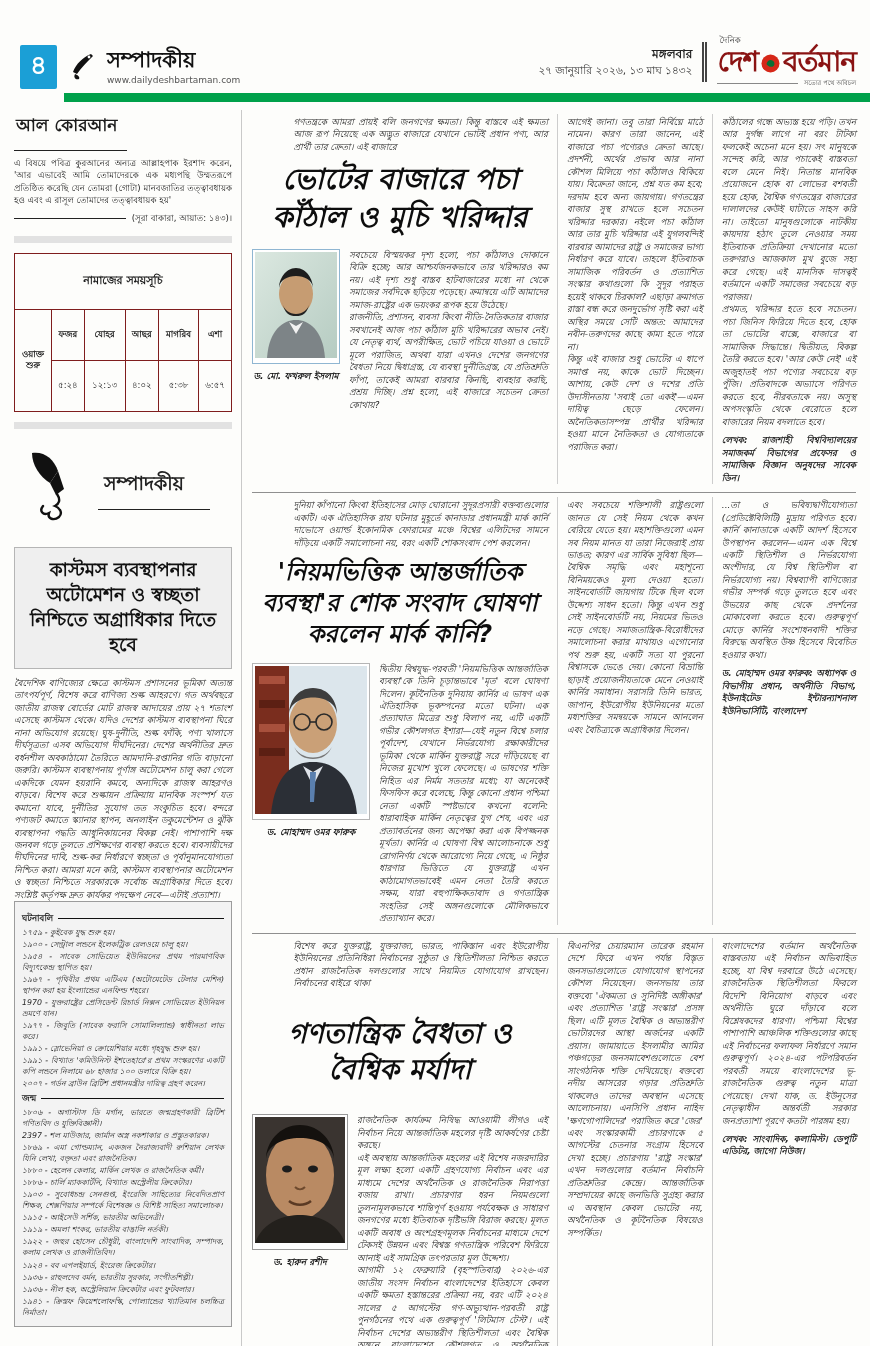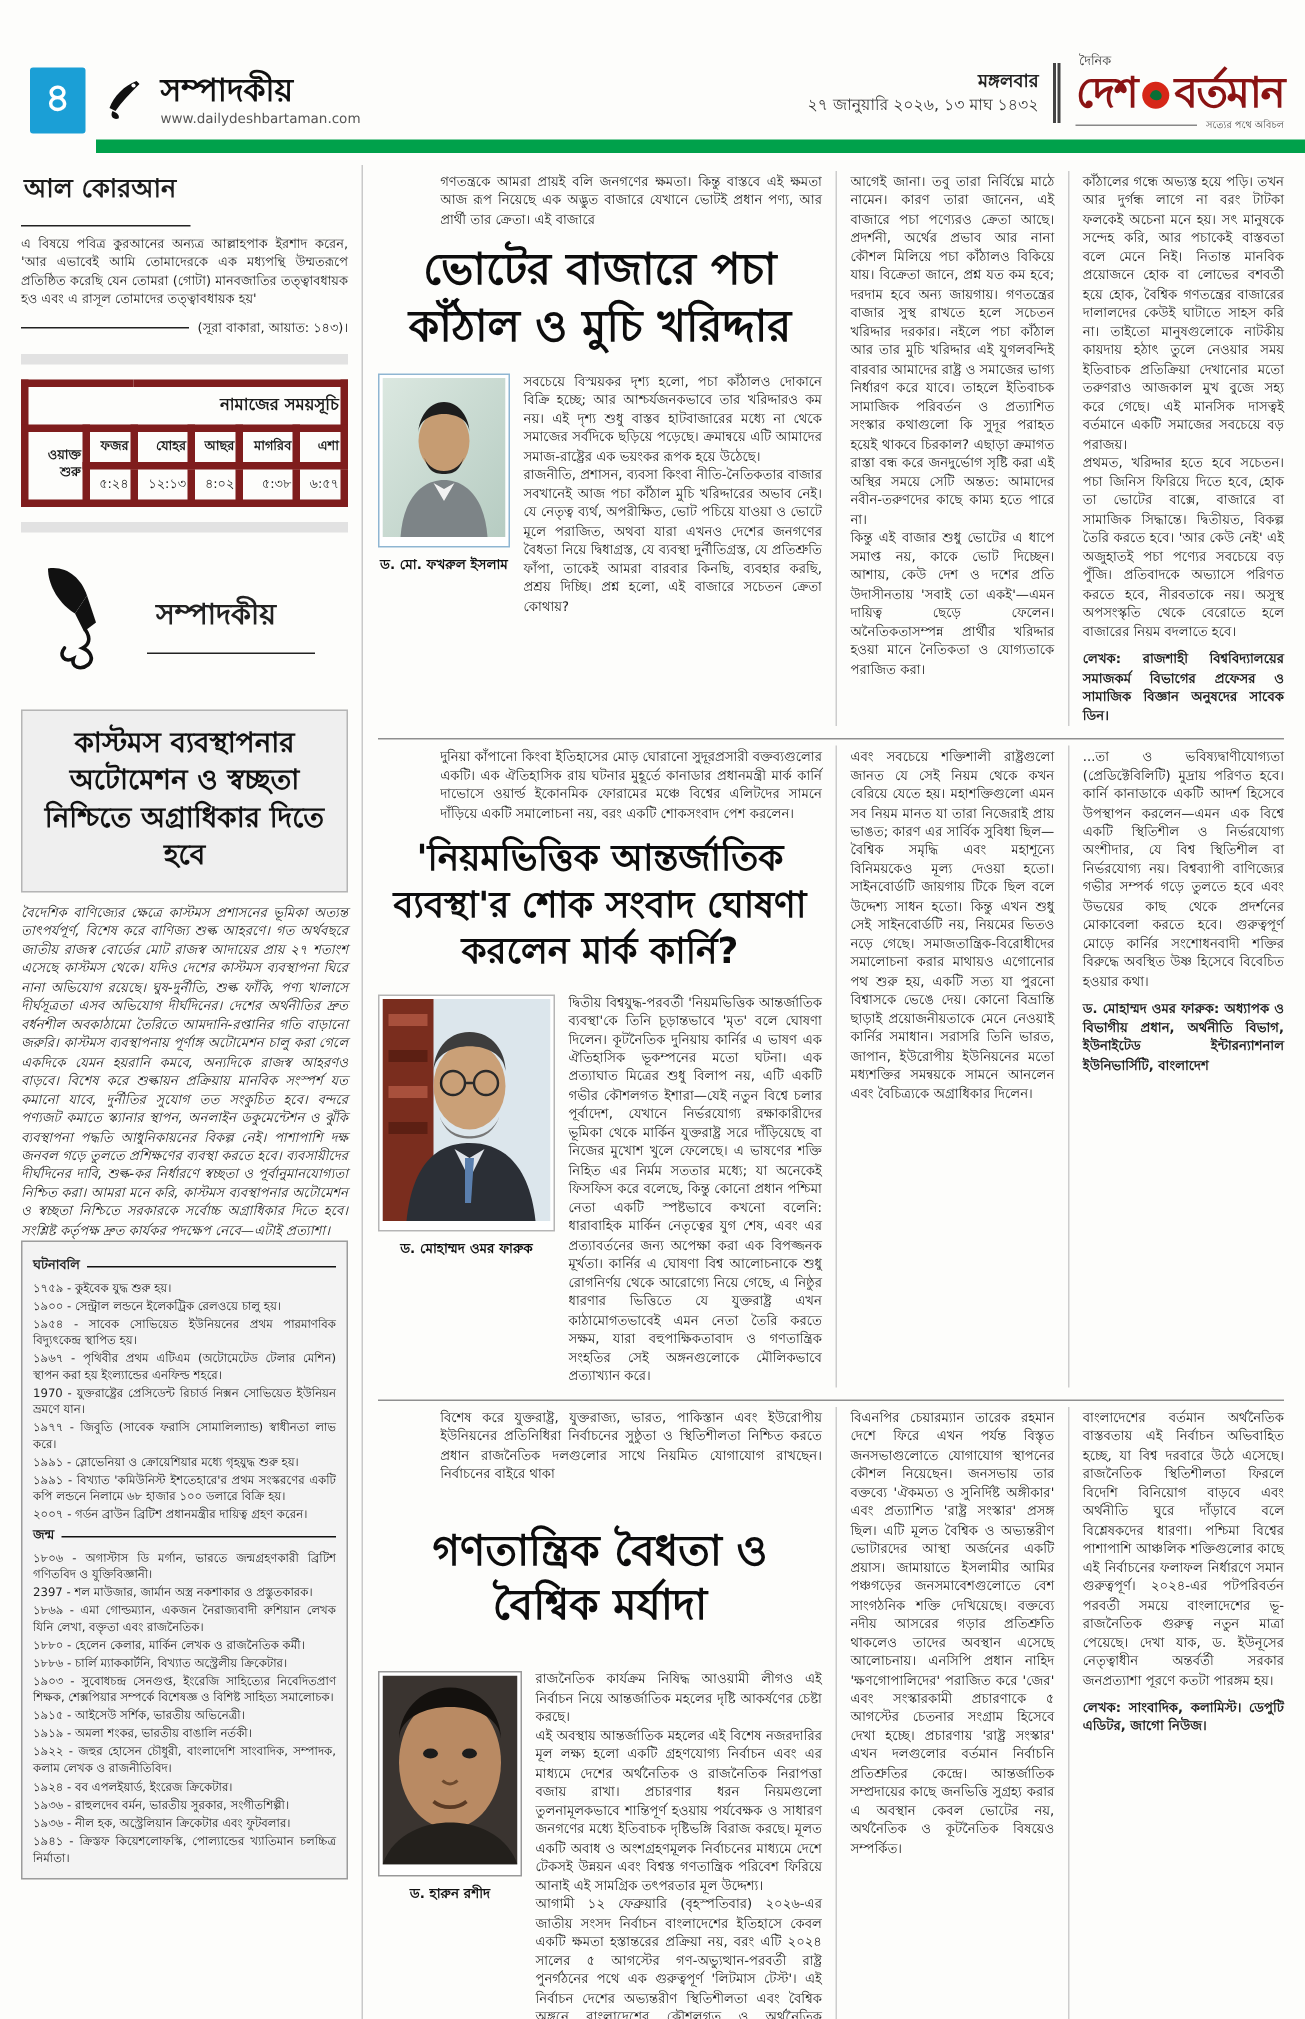--- a/index.html
+++ b/index.html
@@ -38,45 +38,45 @@
   .mainarea{flex:1;border-left:1px solid #c9c9c9;padding-left:10px;}
 
   
   .quran-title{font-size:17px;font-weight:bold;border-bottom:1.5px solid #222;display:inline-block;padding:0 10px 10px 2px;margin:2px 0 6px;}
   .small-just{font-size:8.6px;line-height:1.45;text-align:justify;color:#222;}
   .attr-line{display:flex;align-items:center;gap:6px;margin-top:5px;font-size:8.6px;}
   .attr-line .ln{flex:1;border-top:1.2px solid #222;}
   .divider-bar{height:7px;background:#e2e2e2;margin:10px 0;}
 
   table.prayer{width:100%;border-collapse:collapse;font-size:8.6px;}
-  table.prayer td,table.prayer th{border:5px solid #7f1d1d;text-align:right;padding:3px 1px;}
+  table.prayer td,table.prayer th{border:1px solid #7f1d1d;text-align:center;padding:18px 1px;}
   .prayer-title{font-weight:bold;font-size:11px;padding:4px 0;}
   .waqt{font-weight:bold;line-height:1.3;}
 
   .edit-emblem{display:flex;align-items:center;gap:10px;padding:10px 4px 6px 10px;}
   .edit-emblem-label{font-size:19px;font-weight:bold;color:#222;border-bottom:1.5px solid #222;padding:0 26px 8px 6px;}
   .edit-headbox{background:#efefef;border:1px solid #b5b5b5;padding:10px 8px;margin:10px 0 8px;}
   .edit-headline{font-size:18.5px;font-weight:800;text-align:center;line-height:1.35;color:#111;}
   .edit-body{font-size:8.8px;line-height:1.42;text-align:justify;color:#222;font-style:italic;}
 
   .thisday-box{background:#f6dfb2;border:1px solid #e3c98e;margin:12px 0 8px;padding:8px 6px;display:flex;align-items:center;}
   .thisday-title{flex:1;text-align:right;padding-right:6px;line-height:1.3;}
   .thisday-d1{font-size:21px;font-weight:bold;color:#1f8a70;}
   .thisday-d2{font-size:15px;font-weight:bold;color:#23413c;}
   .events-box{background:#f3f3f3;border:1px solid #9c9c9c;padding:7px 7px;font-size:7.8px;line-height:1.42;text-align:justify;}
   .td-heading{display:flex;align-items:center;gap:5px;font-weight:bold;font-size:8.6px;margin:3px 0 2px;}
   .td-heading .hln{flex:1;border-top:1.6px solid #111;}
-  .td-item{margin-bottom:1px;color:#1d1d1d;}
+  .td-item{margin-bottom:1px;color:#1d1d1d;font-style:italic;}
 
   
   article{display:block;}
   .art{border-bottom:1px solid #8f8f8f;padding:4px 0 8px;}
   .art:last-child{border-bottom:none;}
   .art-cols{display:flex;gap:0;}
-  .acol{font-size:8.8px;line-height:1.42;text-align:justify;color:#222;}
+  .acol{font-size:8.8px;line-height:1.42;text-align:justify;color:#222;font-style:italic;}
   .acol-main{flex:0 0 49%;padding-right:9px;}
   .acol-mid{flex:0 0 22.5%;border-left:1px solid #cdcdcd;padding:2px 9px 0;}
   .acol-right{flex:1;border-left:1px solid #cdcdcd;padding:2px 0 0 9px;}
   .intro{padding-left:14%;margin:2px 0 6px;}
   h2.headline{font-weight:800;text-align:center;color:#0d0d0d;margin:8px 4px 12px;line-height:1.3;}
   .hl-1{font-size:29px;}
   .hl-2{font-size:24px;}
   .hl-3{font-size:28px;margin-top:26px !important;margin-bottom:26px !important;}
   .photo-row{display:flex;gap:9px;align-items:flex-start;}
   figure.author{margin:0;flex:0 0 auto;text-align:center;}

